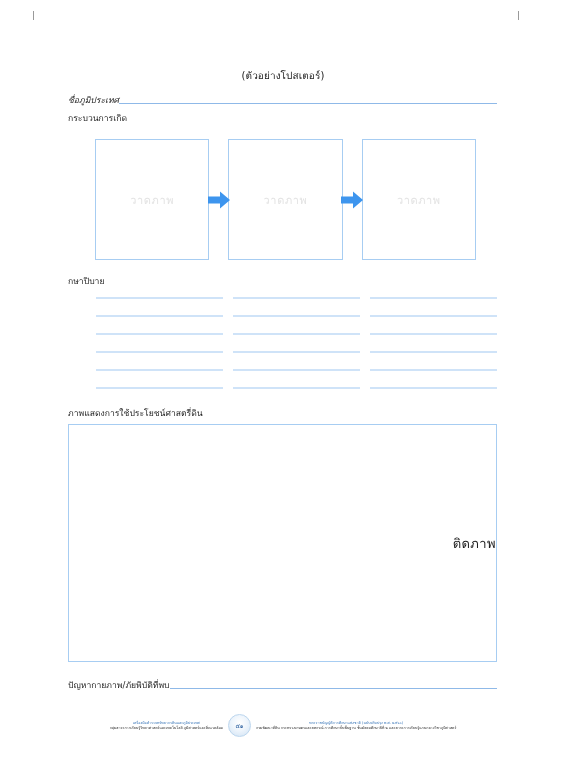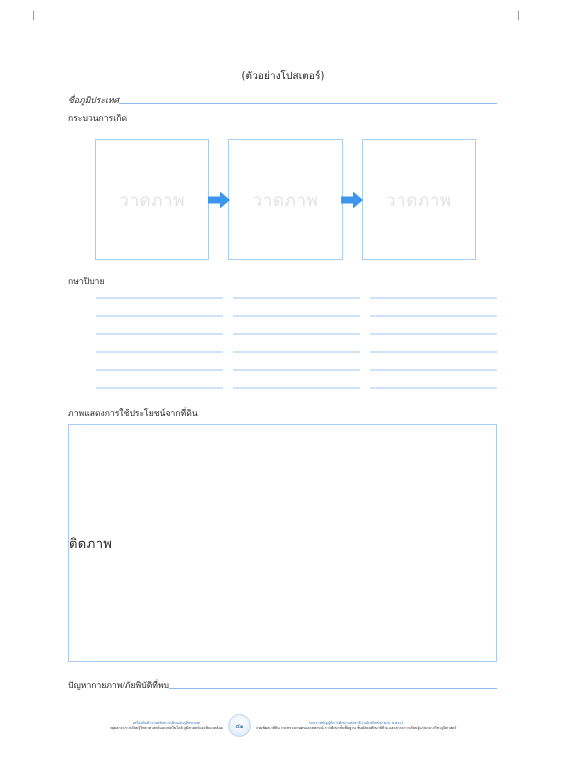--- a/index.html
+++ b/index.html
@@ -60,21 +60,21 @@
     padding-bottom: 1px;
   }
   .field-rule {
     flex: 1;
     height: 1px;
     background: #8fb9e8;
     margin-bottom: 2px;
   }
 
   #row-landform-name { left: 68px; top: 96px; width: 429px; font-style: italic; }
-  #row-hazard        { left: 68px; top: 681px; width: 429px; font-family: Liberation Serif, serif; }
+  #row-hazard        { left: 68px; top: 681px; width: 429px; }
 
   .plain-label {
     position: absolute;
     font-size: 8.6px;
     color: #1a1a1a;
     white-space: nowrap;
   }
   #label-process     { left: 68px; top: 111px; }
   #label-description { left: 68px; top: 274px; }
   #label-landuse     { left: 68px; top: 406px; }
@@ -93,21 +93,21 @@
     width: 121px;
     height: 121px;
     box-sizing: border-box;
     border: 1px solid #a7cdf2;
     background: #ffffff;
     display: flex;
     align-items: center;
     justify-content: center;
   }
   .draw-box-text {
-    font-size: 17px;
+    font-size: 11px;
     color: #e3e3e3;
     letter-spacing: 0.6px;
   }
   .arrow-gap {
     width: 19px;
     height: 121px;
     position: relative;
     flex: none;
   }
   .arrow {
@@ -146,21 +146,21 @@
     position: absolute;
     left: 68px;
     top: 424px;
     width: 429px;
     height: 238px;
     box-sizing: border-box;
     border: 1px solid #a7cdf2;
     background: #ffffff;
     display: flex;
     align-items: center;
-    justify-content: flex-start;
+    justify-content: flex-end;
   }
   .photo-box-text {
     font-size: 13px;
     color: #1a1a1a;
     letter-spacing: 0.4px;
   }
 
   
   .footer {
     position: absolute;
@@ -274,21 +274,21 @@
     <div class="desc-col">
       <div class="desc-line"></div>
       <div class="desc-line"></div>
       <div class="desc-line"></div>
       <div class="desc-line"></div>
       <div class="desc-line"></div>
       <div class="desc-line"></div>
     </div>
   </div>
 
-  <div class="plain-label" id="label-landuse">ภาพแสดงการใช้ประโยชน์จากที่ดิน</div>
+  <div class="plain-label" id="label-landuse">ภาพแสดงการใช้ประโยชน์ศาสตรี่ดิน</div>
 
   <div class="photo-box">
     <span class="photo-box-text">ติดภาพ</span>
   </div>
 
   <div class="field-row" id="row-hazard">
     <span class="field-label">ปัญหากายภาพ/ภัยพิบัติที่พบ</span>
     <span class="field-rule"></span>
   </div>
 

